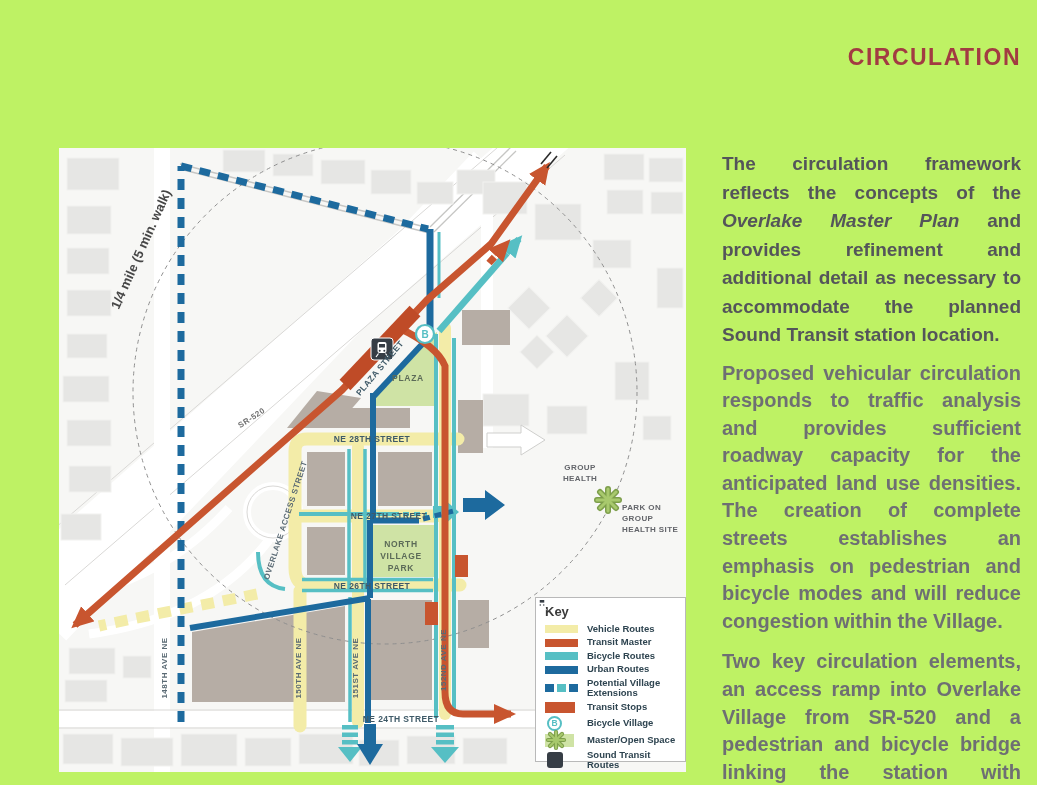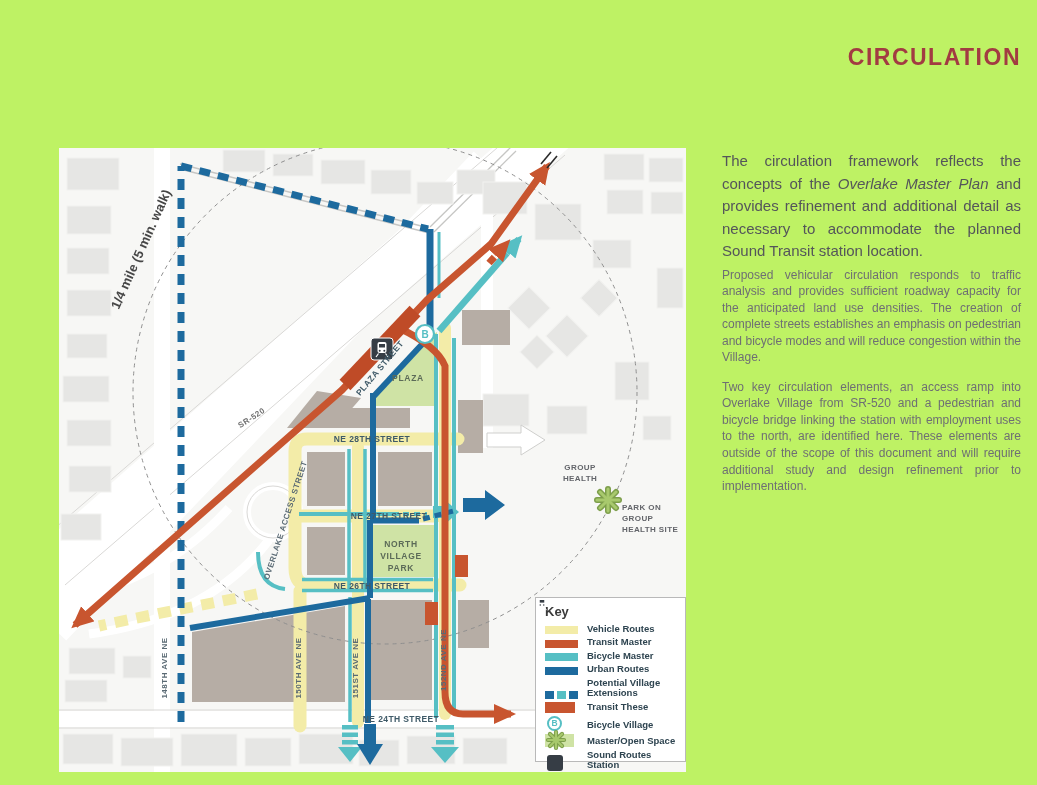--- a/index.html
+++ b/index.html
@@ -2,23 +2,23 @@
 <html style="--title_red: #A23B42; --vehicle_yellow: #F3ECA8; --transit_orange: #C8552F; --bicycle_teal: #56BFC4; --pathway_blue: #1D6A9E; --park_green: #CFE3A5; --park_icon_green: #A8C96D; --park_icon_dark: #7D9E4B; --parcel_grey: #B6ADA5; --station_dark: #363D45;"><head>
 <meta charset="utf-8">
 <style>
   html,body{margin:0;padding:0;background:#fff;}
   .page{position:relative;width:1037px;height:785px;background:#bef264;overflow:hidden;
         font-family:"Liberation Sans",sans-serif;}
   .title{position:absolute;top:44px;right:16px;margin:0;font-size:23px;font-weight:800;
          letter-spacing:1.5px;color:var(--title_red);}
   .textcol{position:absolute;left:722px;top:150px;width:299px;}
   .textcol p{margin:0 0 11px 0;text-align:justify;}
-  .textcol p.lead{font-size:15px;line-height:1.5;font-weight:400;color:#54555a;margin-bottom:4px;}
+  .textcol p.lead{font-size:19px;line-height:1.5;font-weight:700;color:#54555a;margin-bottom:10px;}
   .textcol p.lead em{font-style:italic;}
-  .textcol p.body{font-size:12px;line-height:1.38;font-weight:400;color:#6e6f73;margin-bottom:13px;}
+  .textcol p.body{font-size:20px;line-height:1.38;font-weight:700;color:#6e6f73;margin-bottom:13px;}
   .map{position:absolute;left:59px;top:148px;width:627px;height:624px;}
   .map svg{position:absolute;left:0;top:0;}
 
   
   .rt-o{stroke:var(--transit_orange);fill:none;}
   .rt-t{stroke:var(--bicycle_teal);fill:none;}
   .rt-b{stroke:var(--pathway_blue);fill:none;}
   .rt-y{stroke:var(--vehicle_yellow);fill:none;}
   .f-o{fill:var(--transit_orange);}
   .f-t{fill:var(--bicycle_teal);}
@@ -36,21 +36,21 @@
   .lbl-grey{font-size:8px;font-weight:700;fill:#63656a;letter-spacing:.4px;}
   .lbl-walk{font-size:13px;font-weight:700;fill:#474747;}
   .lbl-sr{font-size:8px;font-weight:700;fill:#6e6e6e;letter-spacing:.5px;}
   .lbl-b{font-size:10px;font-weight:700;fill:var(--bicycle_teal);}
   .mid{text-anchor:middle;}
 
   
   .key{position:absolute;left:476px;top:449px;width:151px;height:165px;background:#fff;
        border:1px solid #b9b9b9;box-sizing:border-box;padding:6px 6px 5px 9px;}
   .key-title{font-size:13px;font-weight:700;color:#3a3a3a;margin:0 0 5px 0;}
-  .krow{display:flex;align-items:flex-end;margin-bottom:3px;min-height:10px;}
+  .krow{display:flex;align-items:center;margin-bottom:3px;min-height:10px;}
   .ksw{flex:0 0 42px;display:flex;align-items:center;}
   .klbl{font-size:9.5px;font-weight:700;color:#2e4450;line-height:1.1;}
   .bar{width:33px;height:8px;display:block;}
   .bar.v{background:var(--vehicle_yellow);} .bar.o{background:var(--transit_orange);}
   .bar.t{background:var(--bicycle_teal);} .bar.b{background:var(--pathway_blue);}
   .dash{display:flex;gap:3px;} .dash i{width:9px;height:8px;display:block;}
   .dash i:nth-child(1),.dash i:nth-child(3){background:var(--pathway_blue);}
   .dash i:nth-child(2){background:var(--bicycle_teal);}
   .stopsw{width:30px;height:11px;background:var(--transit_orange);display:block;}
   .bcirc{width:15px;height:15px;border:2px solid var(--bicycle_teal);border-radius:50%;
@@ -304,21 +304,21 @@
       <div class="krow">
         <span class="ksw">
             <i class="bar o"></i>
           </span>
         <span class="klbl">Transit Master</span>
       </div>
       <div class="krow">
         <span class="ksw">
             <i class="bar t"></i>
           </span>
-        <span class="klbl">Bicycle Master</span>
+        <span class="klbl">Bicycle Routes</span>
       </div>
       <div class="krow">
         <span class="ksw">
             <i class="bar b"></i>
           </span>
         <span class="klbl">Urban Routes</span>
       </div>
       <div class="krow">
         <span class="ksw">
             <span class="dash">
@@ -326,21 +326,21 @@
               <i></i>
               <i></i>
             </span>
           </span>
         <span class="klbl" style="max-width:92px">Potential Village Extensions</span>
       </div>
       <div class="krow">
         <span class="ksw">
             <i class="stopsw"></i>
           </span>
-        <span class="klbl">Transit These</span>
+        <span class="klbl">Transit Stops</span>
       </div>
       <div class="krow">
         <span class="ksw">
             <span class="bcirc">B</span>
           </span>
         <span class="klbl">Bicycle Village</span>
       </div>
       <div class="krow">
         <span class="ksw">
           <span class="parksw">
@@ -367,21 +367,21 @@
           <span class="stnsw">
               <svg width="12" height="13" viewBox="0 0 16 17">
             <rect x="3.5" y="0.5" width="9" height="11" rx="2" fill="#ffffff"></rect>
             <rect x="5" y="2.5" width="6" height="3.5" fill="#363D45"></rect>
             <circle cx="5.7" cy="9" r="1" fill="#363D45"></circle>
                 <circle cx="10.3" cy="9" r="1" fill="#363D45"></circle>
             <path d="M 2,16 L 5,12 M 14,16 L 11,12" stroke="#ffffff" stroke-width="1.3"></path>
           </svg>
             </span>
         </span>
-        <span class="klbl">Sound Routes Station</span>
+        <span class="klbl">Sound Transit Routes</span>
       </div>
     </div>
   </div>
 
   <div class="textcol">
     <p class="lead"><span>The circulation framework reflects the concepts of the </span><em>Overlake Master Plan</em><span> and provides refinement and additional detail as necessary to accommodate the planned Sound Transit station location.</span></p>
     <p class="body">Proposed vehicular circulation responds to traffic analysis and provides sufficient roadway capacity for the anticipated land use densities. The creation of complete streets establishes an emphasis on pedestrian and bicycle modes and will reduce congestion within the Village.</p>
     <p class="body">Two key circulation elements, an access ramp into Overlake Village from SR-520 and a pedestrian and bicycle bridge linking the station with employment uses to the north, are identified here. These elements are outside of the scope of this document and will require additional study and design refinement prior to implementation.</p>
   </div>
 

